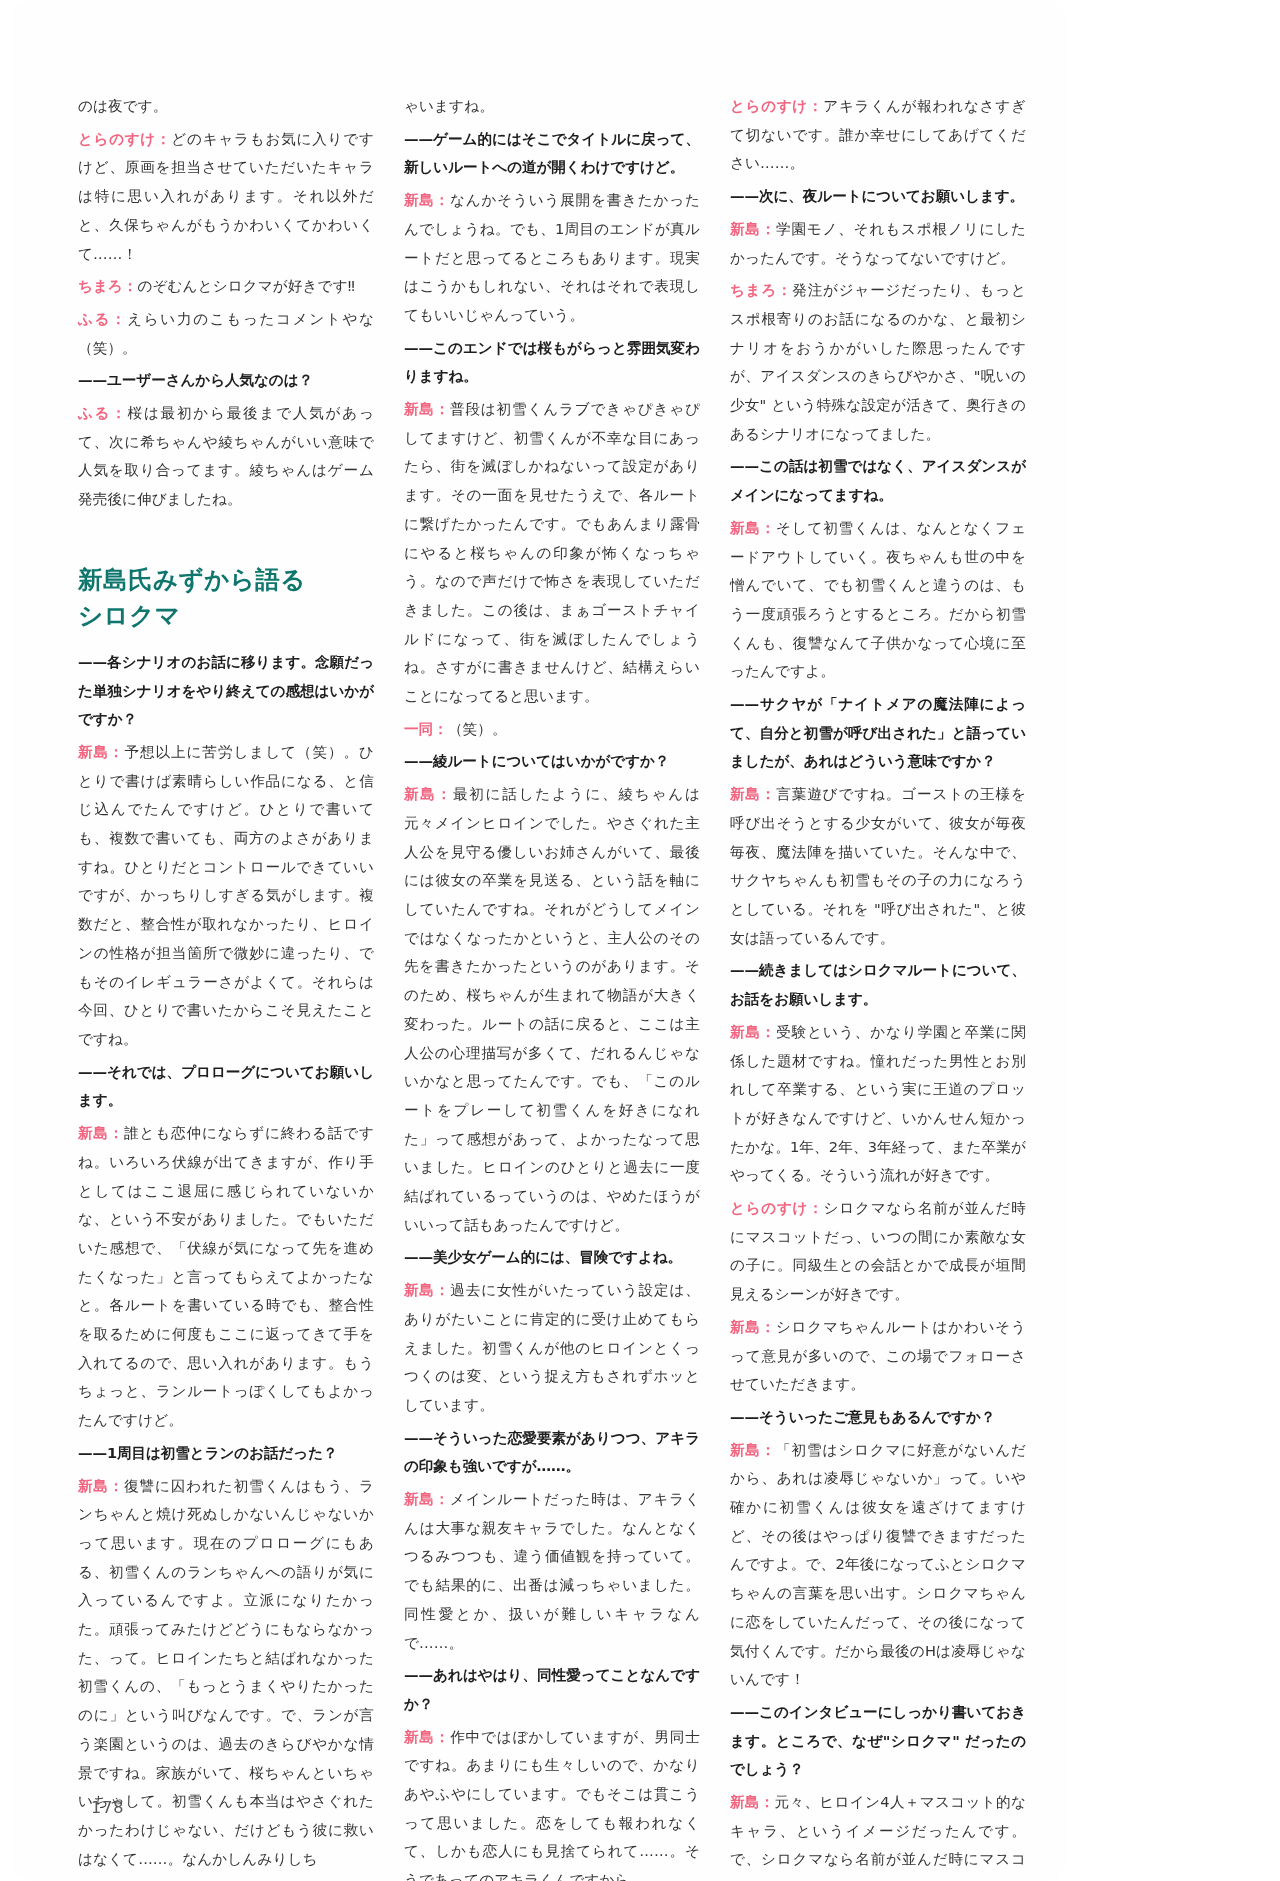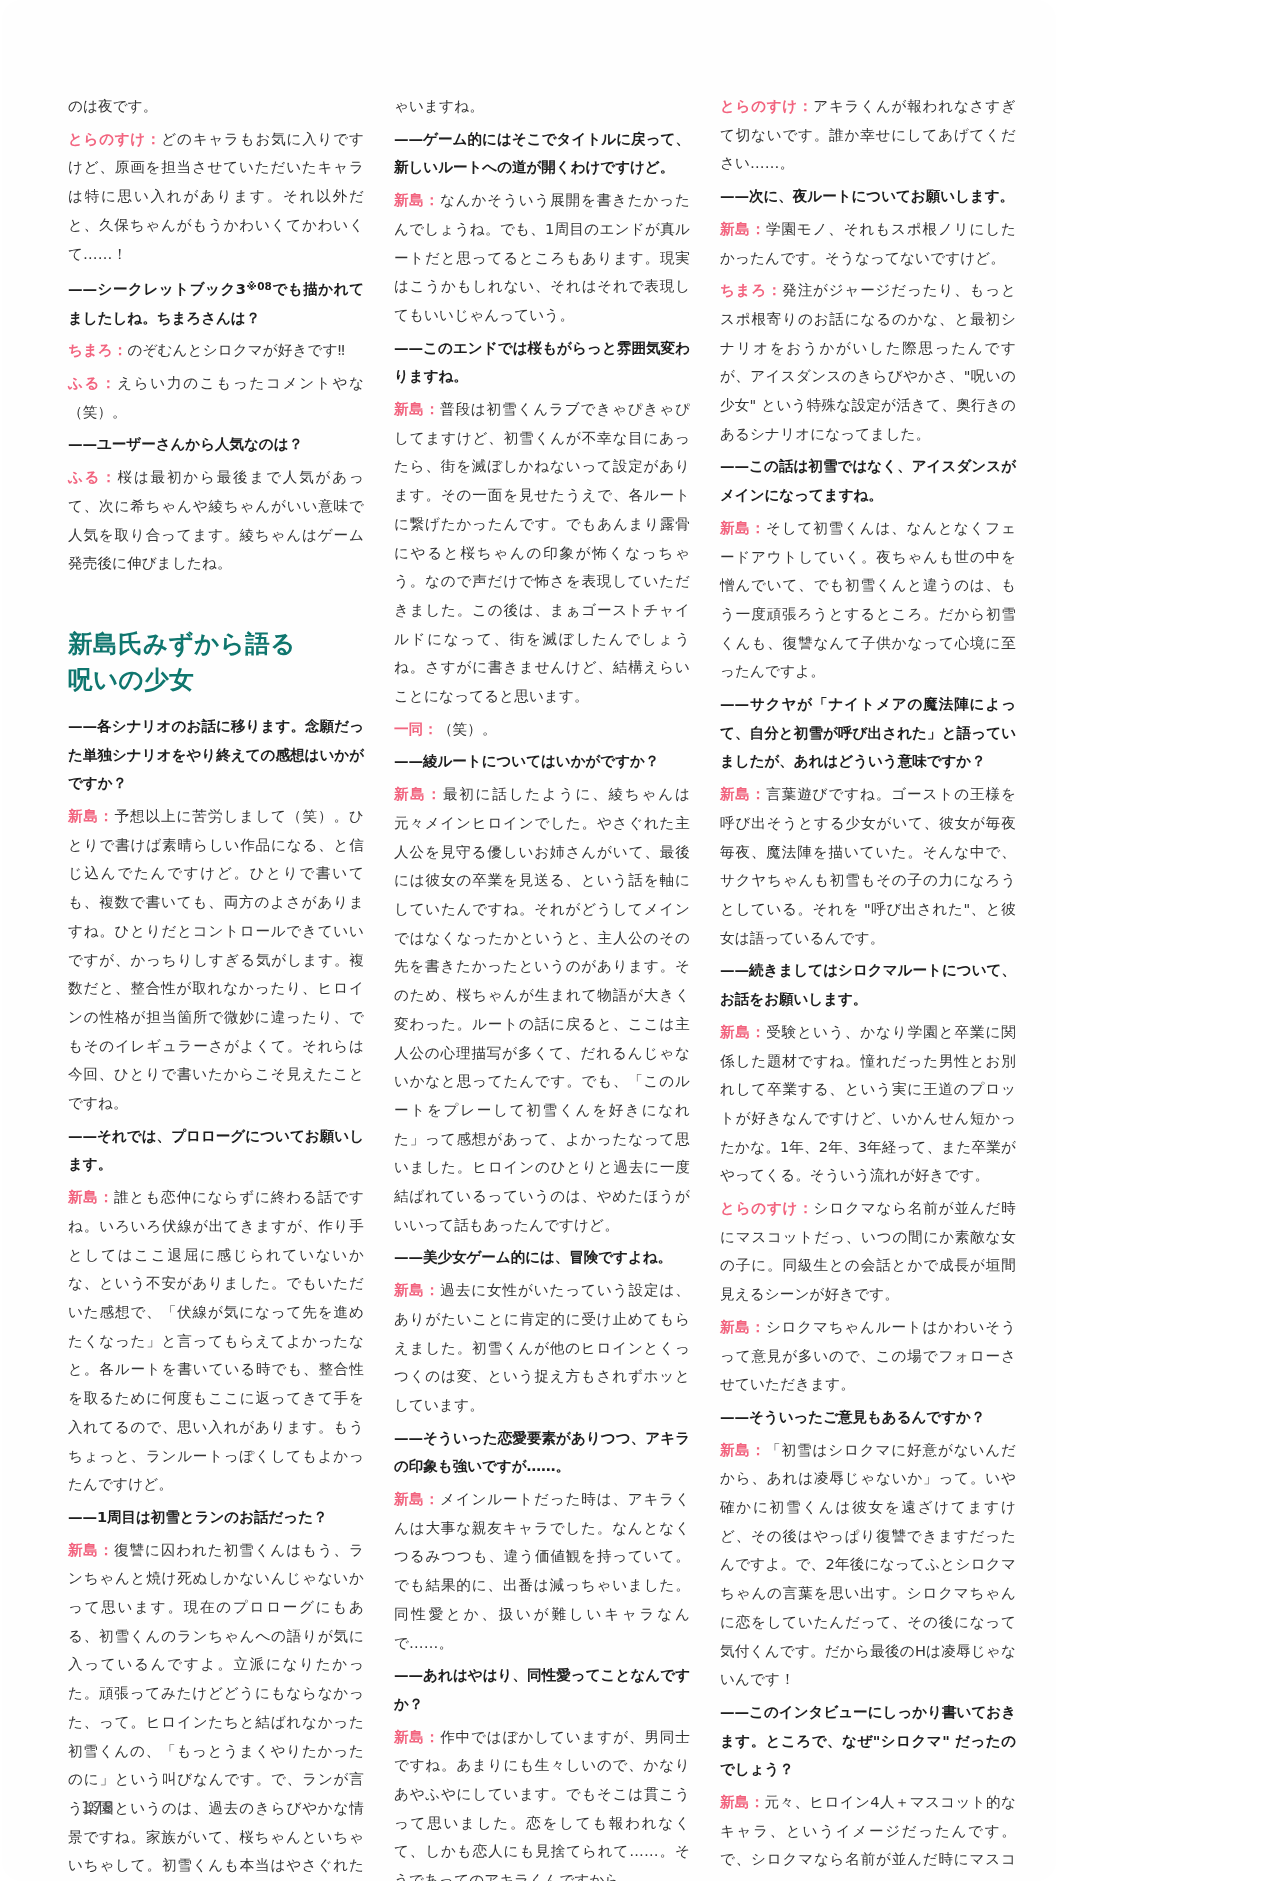--- a/index.html
+++ b/index.html
@@ -11,21 +11,21 @@
     height: 1881px;
     background: #ffffff;
     font-family: "DejaVu Sans", "Liberation Sans", sans-serif;
     color: #2b2b2b;
     position: relative;
     overflow: hidden;
   }
 
   .page {
     position: absolute;
-    left: 2px; top: 0;
+    left: 12px; top: 0;
     width: 1054px;
     height: 1881px;
     background: #fefefe;
     border-radius: 19px;
   }
 
   .columns {
     position: absolute;
     left: 66px;
     top: 92px;
@@ -111,29 +111,28 @@
   .blk + .blk { margin-top: 4px; }
 </style>
 </head>
 <body>
 
 <div class="page">
   <div class="columns">
     <div class="col" id="col-0">
         <p class="para blk"><span class="body-run">のは夜です。</span></p>
         <p class="para blk"><span class="spk">とらのすけ</span><span class="spk-colon">：</span><span class="body-run">どのキャラもお気に入りですけど、原画を担当させていただいたキャラは特に思い入れがあります。それ以外だと、久保ちゃんがもうかわいくてかわいくて……！</span></p>
-        <p class="para blk q"><span>——シークレットブック3</span><span class="fn">※08</span><span>でも描かれてましたしね。ちまろさんは？</span></p>
         <p class="para blk"><span class="spk">ちまろ</span><span class="spk-colon">：</span><span class="body-run">のぞむんとシロクマが好きです‼</span></p>
         <p class="para blk"><span class="spk">ふる</span><span class="spk-colon">：</span><span class="body-run">えらい力のこもったコメントやな（笑）。</span></p>
         <p class="para blk q"><span>——ユーザーさんから人気なのは？</span></p>
         <p class="para blk"><span class="spk">ふる</span><span class="spk-colon">：</span><span class="body-run">桜は最初から最後まで人気があって、次に希ちゃんや綾ちゃんがいい意味で人気を取り合ってます。綾ちゃんはゲーム発売後に伸びましたね。</span></p>
         <div class="head-spacer-top"></div>
         <div class="section-head blk">
           <div>新島氏みずから語る</div>
-          <div>呪いの少女</div>
+          <div>シロクマ</div>
         </div>
         <div class="head-spacer-bottom"></div>
         <p class="para blk q"><span>——各シナリオのお話に移ります。念願だった単独シナリオをやり終えての感想はいかがですか？</span></p>
         <p class="para blk"><span class="spk">新島</span><span class="spk-colon">：</span><span class="body-run">予想以上に苦労しまして（笑）。ひとりで書けば素晴らしい作品になる、と信じ込んでたんですけど。ひとりで書いても、複数で書いても、両方のよさがありますね。ひとりだとコントロールできていいですが、かっちりしすぎる気がします。複数だと、整合性が取れなかったり、ヒロインの性格が担当箇所で微妙に違ったり、でもそのイレギュラーさがよくて。それらは今回、ひとりで書いたからこそ見えたことですね。</span></p>
         <p class="para blk q"><span>——それでは、プロローグについてお願いします。</span></p>
         <p class="para blk"><span class="spk">新島</span><span class="spk-colon">：</span><span class="body-run">誰とも恋仲にならずに終わる話ですね。いろいろ伏線が出てきますが、作り手としてはここ退屈に感じられていないかな、という不安がありました。でもいただいた感想で、「伏線が気になって先を進めたくなった」と言ってもらえてよかったなと。各ルートを書いている時でも、整合性を取るために何度もここに返ってきて手を入れてるので、思い入れがあります。もうちょっと、ランルートっぽくしてもよかったんですけど。</span></p>
         <p class="para blk q"><span>——1周目は初雪とランのお話だった？</span></p>
         <p class="para blk"><span class="spk">新島</span><span class="spk-colon">：</span><span class="body-run">復讐に囚われた初雪くんはもう、ランちゃんと焼け死ぬしかないんじゃないかって思います。現在のプロローグにもある、初雪くんのランちゃんへの語りが気に入っているんですよ。立派になりたかった。頑張ってみたけどどうにもならなかった、って。ヒロインたちと結ばれなかった初雪くんの、「もっとうまくやりたかったのに」という叫びなんです。で、ランが言う楽園というのは、過去のきらびやかな情景ですね。家族がいて、桜ちゃんといちゃいちゃして。初雪くんも本当はやさぐれたかったわけじゃない、だけどもう彼に救いはなくて……。なんかしんみりしち</span></p>
       </div>
     <div class="col" id="col-1">

